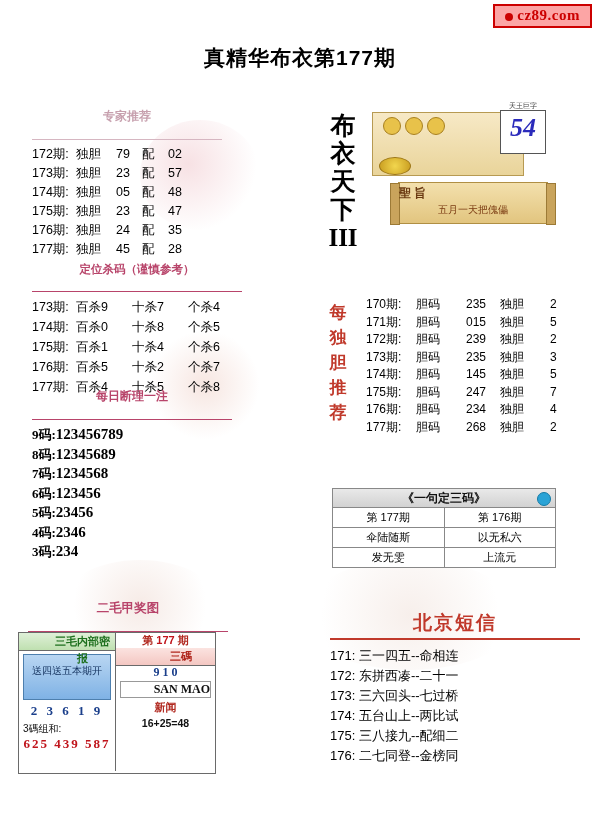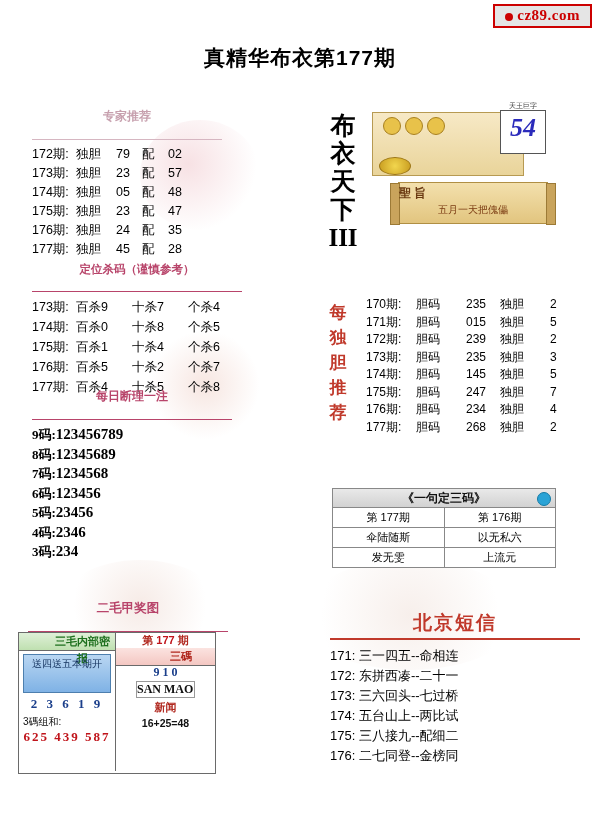--- a/index.html
+++ b/index.html
@@ -6,21 +6,21 @@
   body{
     width:600px;height:818px;background:#ffffff;
     font-family:"Liberation Sans","DejaVu Sans",sans-serif;
     position:relative;overflow:hidden;color:#000;
   }
   .page{position:relative;width:600px;height:818px;}
 
   
   .logo-badge{
     position:absolute;top:4px;right:8px;
-    border:2px solid #c00;background:#e5e5e5;
+    border:2px solid #c00;background:#fca5a5;
     padding:1px 10px 2px 10px;
     font-family:"Liberation Serif","DejaVu Serif",serif;
     font-size:15px;color:#c00;font-weight:bold;letter-spacing:.5px;
   }
   .logo-badge .dot{display:inline-block;width:8px;height:8px;background:#c00;border-radius:50%;margin-right:4px;vertical-align:middle;}
 
   .main-title{
     position:absolute;left:0;top:44px;width:600px;text-align:center;
     font-size:21px;font-weight:bold;letter-spacing:1px;
     font-family:"Liberation Sans","DejaVu Sans",sans-serif;
@@ -148,40 +148,40 @@
   }
   .card .cl{position:absolute;left:0;top:0;width:96px;height:138px;border-right:1px solid #6a6a6a;}
   .card .cr{position:absolute;left:97px;top:0;width:99px;height:138px;}
   .card .ctitle{
     height:17px;line-height:17px;text-align:center;font-size:11px;font-weight:bold;color:#1d6f1d;
     background:linear-gradient(#dff0d8,#bfe0b0);border-bottom:1px solid #6a6a6a;padding-left:31px;
   }
   .card .ctitle.red{color:#b1281f;background:linear-gradient(#fbe3e0,#f4c7c2);}
   .card .blue{
     margin:3px 4px;height:34px;background:linear-gradient(#b9d6f2,#7fb2e5);border:1px solid #4d7fae;
-    text-align:center;font-size:10px;color:#12305c;line-height:12px;padding-top:3px;
+    text-align:center;font-size:10px;color:#12305c;line-height:12px;padding-top:10px;
   }
   .card .digits{
     text-align:center;font-size:13px;font-weight:bold;color:#1b3f8b;letter-spacing:3px;margin-top:2px;
     font-family:"Liberation Serif","DejaVu Serif",serif;
   }
   .card .sumline{font-size:10px;margin:3px 0 0 4px;color:#111;}
   .card .redsum{
     text-align:center;font-size:13px;font-weight:bold;color:#c0141b;letter-spacing:2px;
     font-family:"Liberation Serif","DejaVu Serif",serif;
   }
   .card .period{
     text-align:center;font-size:11px;font-weight:bold;color:#b1281f;
   }
   .card .smnumbers{
     text-align:center;font-size:12px;font-weight:bold;color:#1b3f8b;line-height:13px;
     font-family:"Liberation Serif","DejaVu Serif",serif;
   }
   .card .sanmao{
-    margin:2px 20px;background:#fff;border:1px solid #999;text-align:left;
+    margin:2px 4px;background:#fff;border:1px solid #999;text-align:right;
     font-size:12px;font-weight:bold;font-family:"Liberation Serif","DejaVu Serif",serif;color:#111;
   }
   .card .eq{text-align:center;font-size:10.5px;font-weight:bold;color:#111;margin-top:2px;}
 
   
   .b6{position:absolute;left:330px;top:610px;width:250px;}
   .b6 .bigtitle{
     text-align:center;font-size:19px;font-weight:bold;color:#c0392b;
     border-bottom:2px solid #c0392b;padding-bottom:2px;margin-bottom:6px;
     font-family:"Liberation Serif","DejaVu Serif",serif;letter-spacing:2px;

